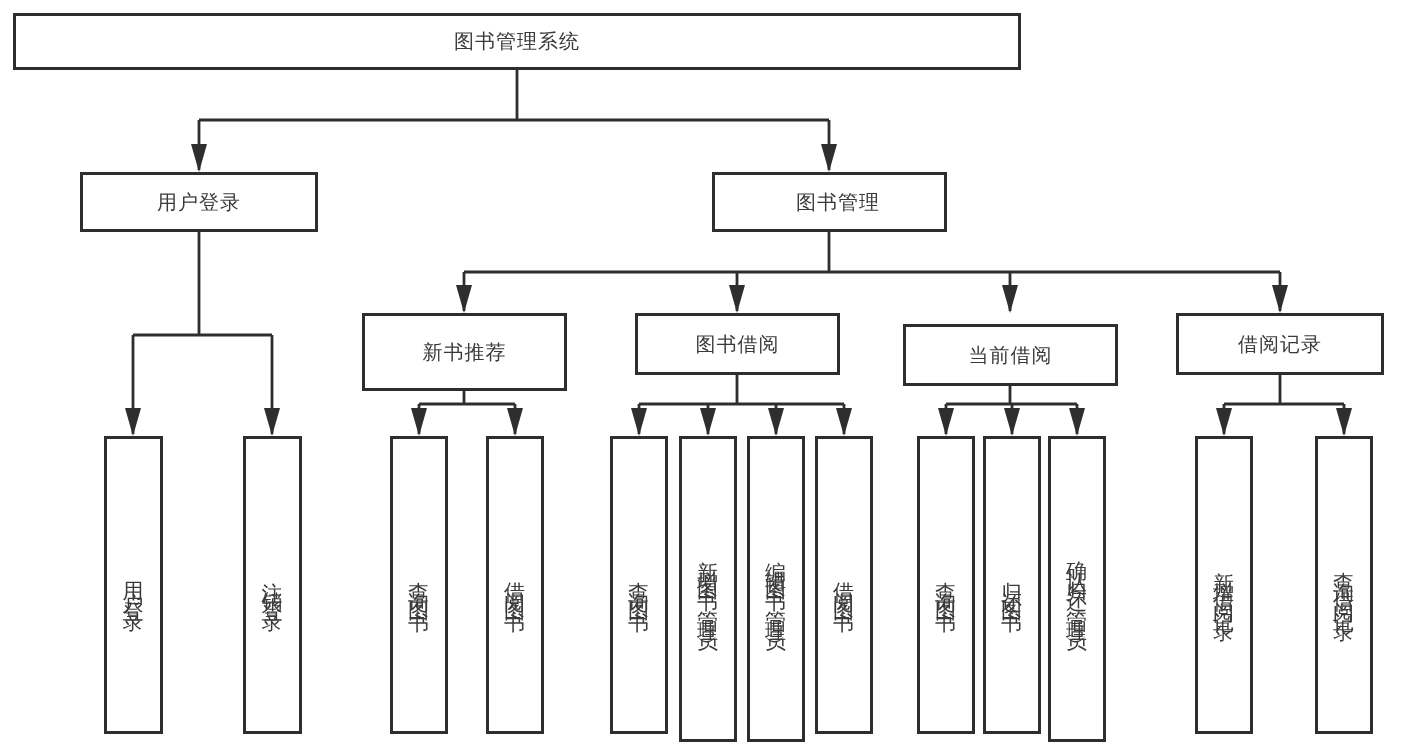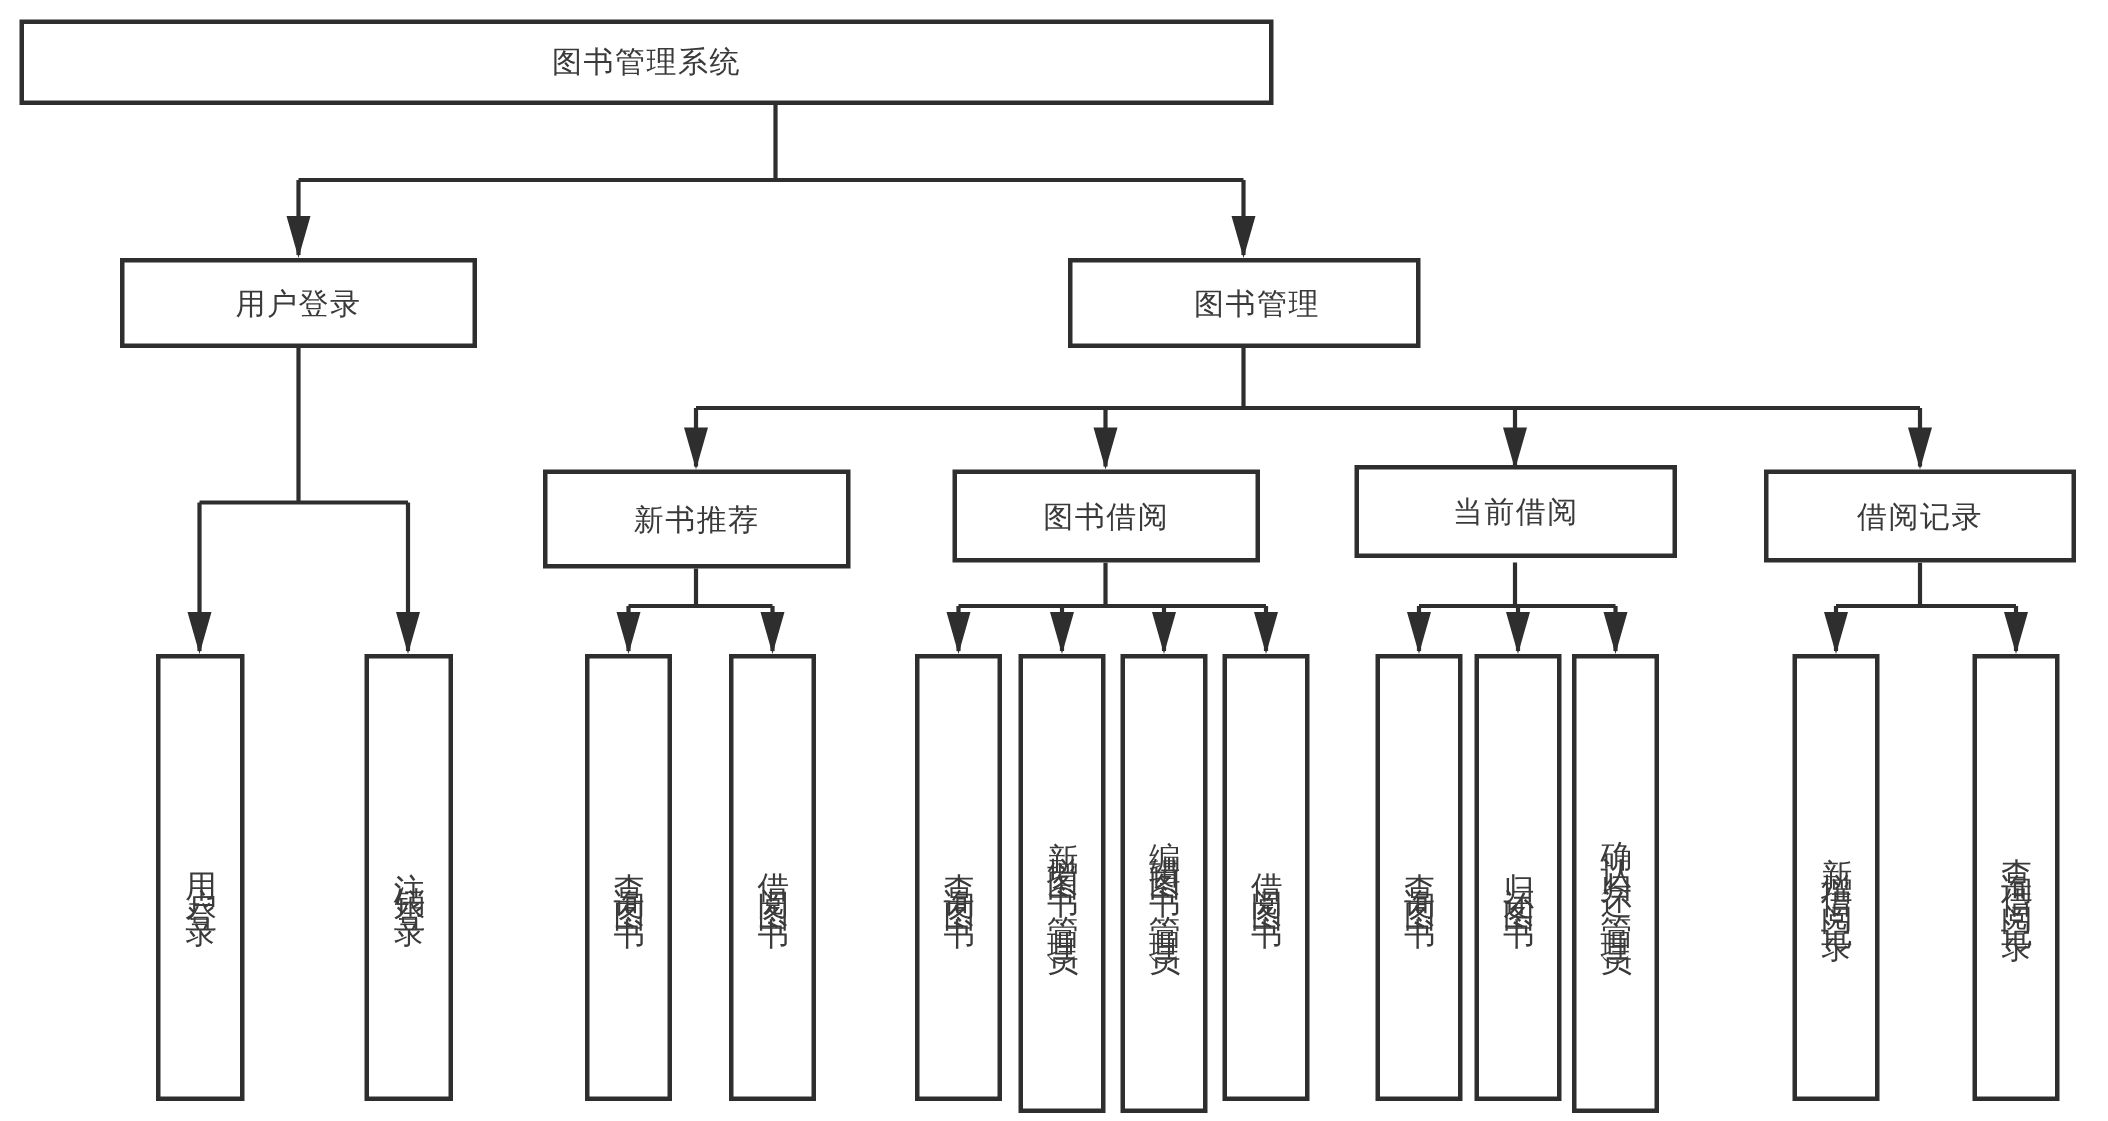--- a/index.html
+++ b/index.html
@@ -111,38 +111,38 @@
       <polygon points="768,408 784,408 776,436"></polygon>
       <polygon points="836,408 852,408 844,436"></polygon>
       <polygon points="938,408 954,408 946,436"></polygon>
       <polygon points="1004,408 1020,408 1012,436"></polygon>
       <polygon points="1069,408 1085,408 1077,436"></polygon>
       <polygon points="1216,408 1232,408 1224,436"></polygon>
       <polygon points="1336,408 1352,408 1344,436"></polygon>
     </g>
   </svg>
 
-  <div class="node h" style="left:13px;top:13px;width:836px;height:57px;">
+  <div class="node h" style="left:13px;top:13px;width:1008px;height:57px;">
     <span>图书管理系统</span>
   </div>
 
   <div class="node h" style="left:80px;top:172px;width:238px;height:60px;">
     <span>用户登录</span>
   </div>
   <div class="node h" style="left:712px;top:172px;width:235px;height:60px;padding-left:17px;">
     <span>图书管理</span>
   </div>
 
-  <div class="node h" style="left:362px;top:313px;width:205px;height:66px;">
+  <div class="node h" style="left:362px;top:313px;width:205px;height:78px;">
     <span>新书推荐</span>
   </div>
   <div class="node h" style="left:635px;top:313px;width:205px;height:62px;">
     <span>图书借阅</span>
   </div>
-  <div class="node h" style="left:903px;top:310px;width:215px;height:62px;">
+  <div class="node h" style="left:903px;top:324px;width:215px;height:62px;">
     <span>当前借阅</span>
   </div>
   <div class="node h" style="left:1176px;top:313px;width:208px;height:62px;">
     <span>借阅记录</span>
   </div>
 
   <div class="node v" style="left:104px;top:436px;width:59px;height:298px;">
     <span class="vlabel">用户登录</span>
   </div>
   <div class="node v" style="left:243px;top:436px;width:59px;height:298px;">

